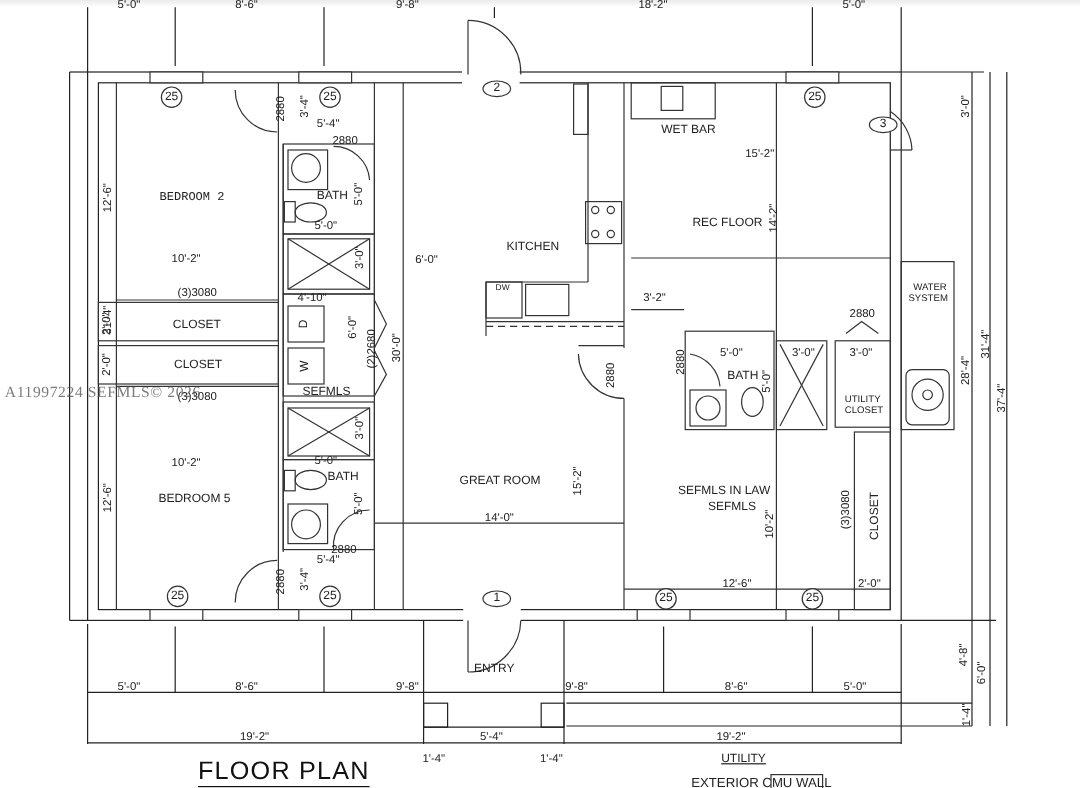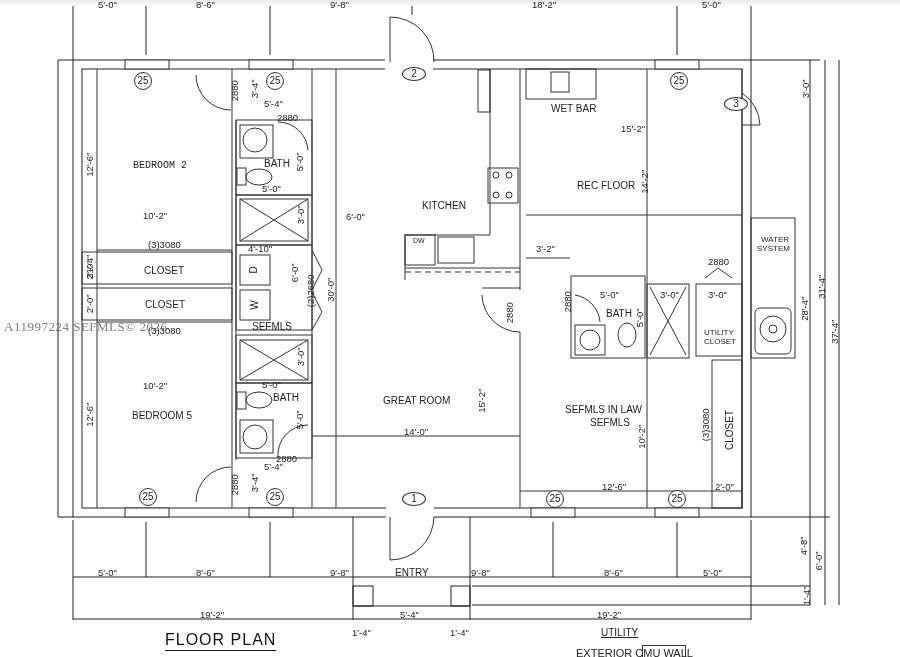--- a/index.html
+++ b/index.html
@@ -3,21 +3,21 @@
 <meta charset="utf-8">
 <style>
   html,body{margin:0;padding:0;background:#ffffff;}
   body{width:900px;height:657px;overflow:hidden;position:relative;font-family:"Liberation Sans",sans-serif;color:#222;}
   #plan{position:absolute;left:0;top:0;width:900px;height:657px;}
   .lbl{position:absolute;font-size:10px;color:#222;white-space:nowrap;line-height:1;}
   .dim{position:absolute;font-size:9.5px;color:#222;white-space:nowrap;line-height:1;}
   .vert{transform:rotate(-90deg);transform-origin:center center;}
   .tag{position:absolute;font-size:10px;text-align:center;border:1px solid #333;border-radius:50%;width:16px;height:16px;line-height:16px;background:#fff;}
   .tagov{position:absolute;font-size:10px;text-align:center;border:1px solid #333;border-radius:50%;width:22px;height:12px;line-height:12px;background:#fff;}
-  .title{position:absolute;left:165px;top:632px;font-size:16px;letter-spacing:1px;font-family:"Liberation Sans",sans-serif;color:#111;border-bottom:1.5px solid #111;line-height:1;padding-bottom:2px;}
+  .title{position:absolute;left:165px;top:632px;font-size:21px;letter-spacing:1px;font-family:"Liberation Sans",sans-serif;color:#111;border-bottom:1.5px solid #111;line-height:1;padding-bottom:2px;}
   .legend{position:absolute;left:601px;top:627px;font-size:10px;text-decoration:underline;}
   .legend-row{position:absolute;left:576px;top:647px;font-size:11px;}
   .legend-box{position:absolute;left:642px;top:645px;width:42px;height:14px;border:1px solid #333;}
   .wm{position:absolute;left:4px;top:319px;font-size:13px;color:rgba(90,90,90,0.8);letter-spacing:0.5px;font-family:Liberation Serif, serif;}
   .topfade{position:absolute;left:0;top:0;width:900px;height:6px;background:linear-gradient(#eaeaea,#fff);}
 </style>
 </head>
 <body>
 
 <svg id="plan" width="900" height="657" viewBox="0 0 900 657" xmlns="http://www.w3.org/2000/svg" fill="none" stroke="#333" stroke-width="1">
@@ -222,21 +222,21 @@
 <span class="lbl" style="left:551px;top:104px;">WET BAR</span>
 <span class="lbl" style="left:577px;top:181px;">REC FLOOR</span>
 <span class="lbl" style="left:565px;top:405px;">SEFMLS IN LAW</span>
 <span class="lbl" style="left:590px;top:418px;">SEFMLS</span>
 <span class="lbl" style="left:606px;top:309px;">BATH</span>
 <span class="lbl" style="left:704px;top:329px;font-size:8px;">UTILITY</span>
 <span class="lbl" style="left:704px;top:338px;font-size:8px;">CLOSET</span>
 <span class="lbl" style="left:761px;top:236px;font-size:8px;">WATER</span>
 <span class="lbl" style="left:757px;top:245px;font-size:8px;">SYSTEM</span>
 <span class="lbl vert" style="left:710px;top:425px;">CLOSET</span>
-<span class="lbl" style="left:395px;top:568px;">ENTRY</span>
+<span class="lbl" style="left:395px;top:553px;">ENTRY</span>
 
 <span class="dim vert" style="left:78px;top:262px;">31'-4"</span>
 <span class="dim vert" style="left:80px;top:265px;">2'-0"</span>
 <span class="dim vert" style="left:80px;top:299px;">2'-0"</span>
 <span class="dim vert" style="left:78px;top:160px;">12'-6"</span>
 <span class="dim" style="left:143px;top:211px;">10'-2"</span>
 <span class="dim vert" style="left:78px;top:410px;">12'-6"</span>
 <span class="dim" style="left:143px;top:381px;">10'-2"</span>
 <span class="dim vert" style="left:224px;top:86px;">2880</span>
 <span class="dim vert" style="left:245px;top:84px;">3'-4"</span>

